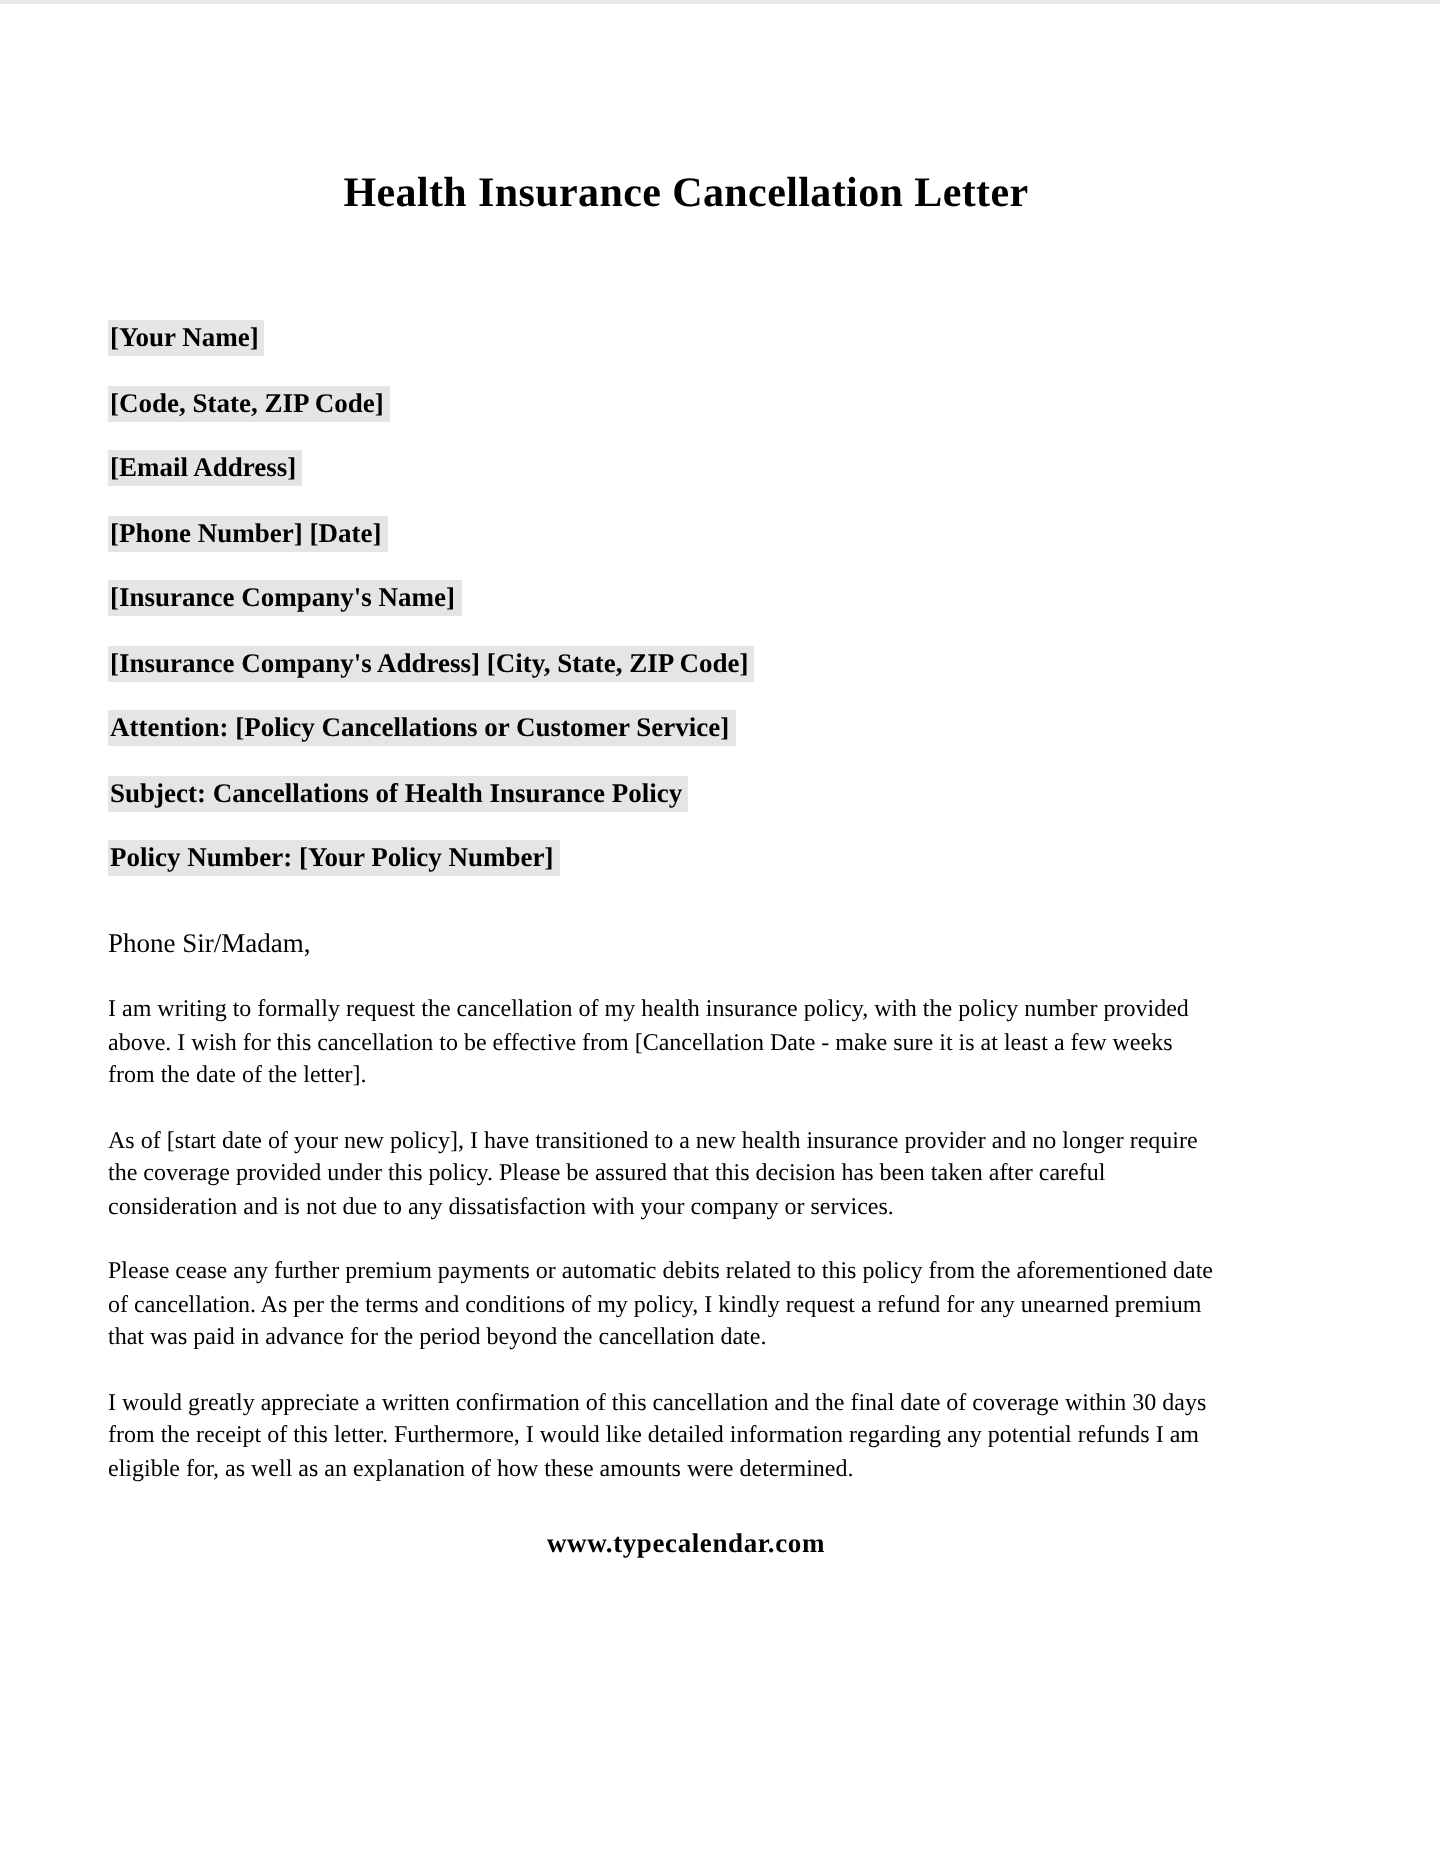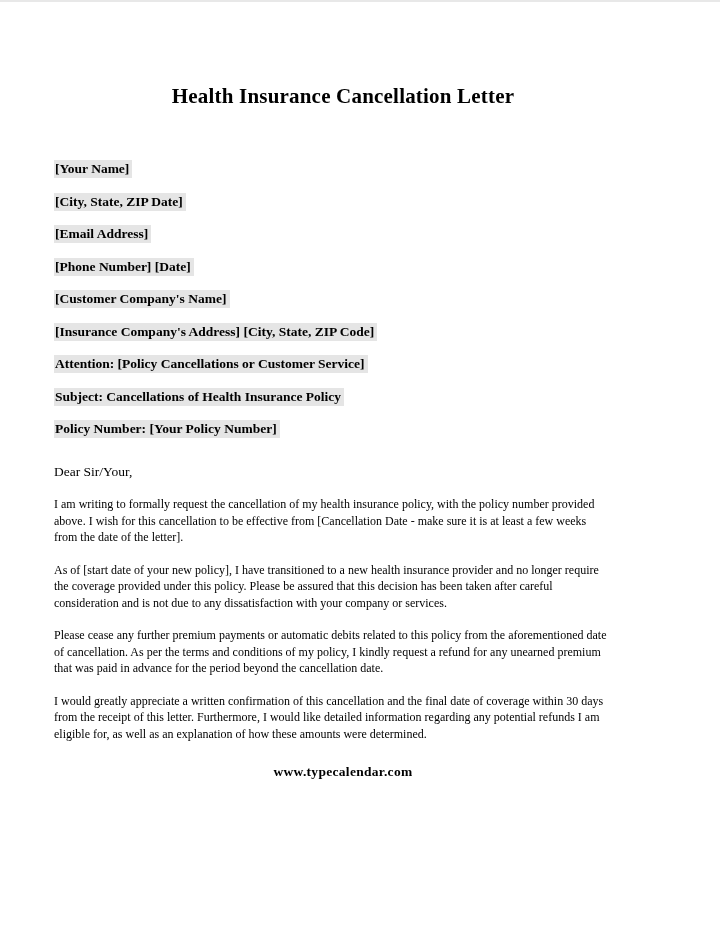--- a/index.html
+++ b/index.html
@@ -62,52 +62,52 @@
 <div class="page">
 
   <h1 class="title">Health Insurance Cancellation Letter</h1>
 
   <div class="hl-row">
     <span class="hl">[Your Name]</span>
   </div>
 
 
   <div class="hl-row">
-    <span class="hl">[City, State, ZIP Date]</span>
+    <span class="hl">[Code, State, ZIP Code]</span>
   </div>
 
   <div class="hl-row">
     <span class="hl">[Email Address]</span>
   </div>
 
   <div class="hl-row">
     <span class="hl">[Phone Number] [Date]</span>
   </div>
 
   <div class="hl-row">
-    <span class="hl">[Customer Company's Name]</span>
+    <span class="hl">[Insurance Company's Name]</span>
   </div>
 
   <div class="hl-row">
     <span class="hl">[Insurance Company's Address] [City, State, ZIP Code]</span>
   </div>
 
   <div class="hl-row">
     <span class="hl">Attention: [Policy Cancellations or Customer Service]</span>
   </div>
 
   <div class="hl-row">
     <span class="hl">Subject: Cancellations of Health Insurance Policy</span>
   </div>
 
   <div class="hl-row">
     <span class="hl">Policy Number: [Your Policy Number]</span>
   </div>
 
-  <p class="salutation">Dear Sir/Your,</p>
+  <p class="salutation">Phone Sir/Madam,</p>
 
   <p class="para">I am writing to formally request the cancellation of my health insurance policy, with the policy number provided above. I wish for this cancellation to be effective from [Cancellation Date - make sure it is at least a few weeks from the date of the letter].</p>
 
   <p class="para">As of [start date of your new policy], I have transitioned to a new health insurance provider and no longer require the coverage provided under this policy. Please be assured that this decision has been taken after careful consideration and is not due to any dissatisfaction with your company or services.</p>
 
   <p class="para">Please cease any further premium payments or automatic debits related to this policy from the aforementioned date of cancellation. As per the terms and conditions of my policy, I kindly request a refund for any unearned premium that was paid in advance for the period beyond the cancellation date.</p>
 
   <p class="para">I would greatly appreciate a written confirmation of this cancellation and the final date of coverage within 30 days from the receipt of this letter. Furthermore, I would like detailed information regarding any potential refunds I am eligible for, as well as an explanation of how these amounts were determined.</p>
 
   <div class="footer">www.typecalendar.com</div>

